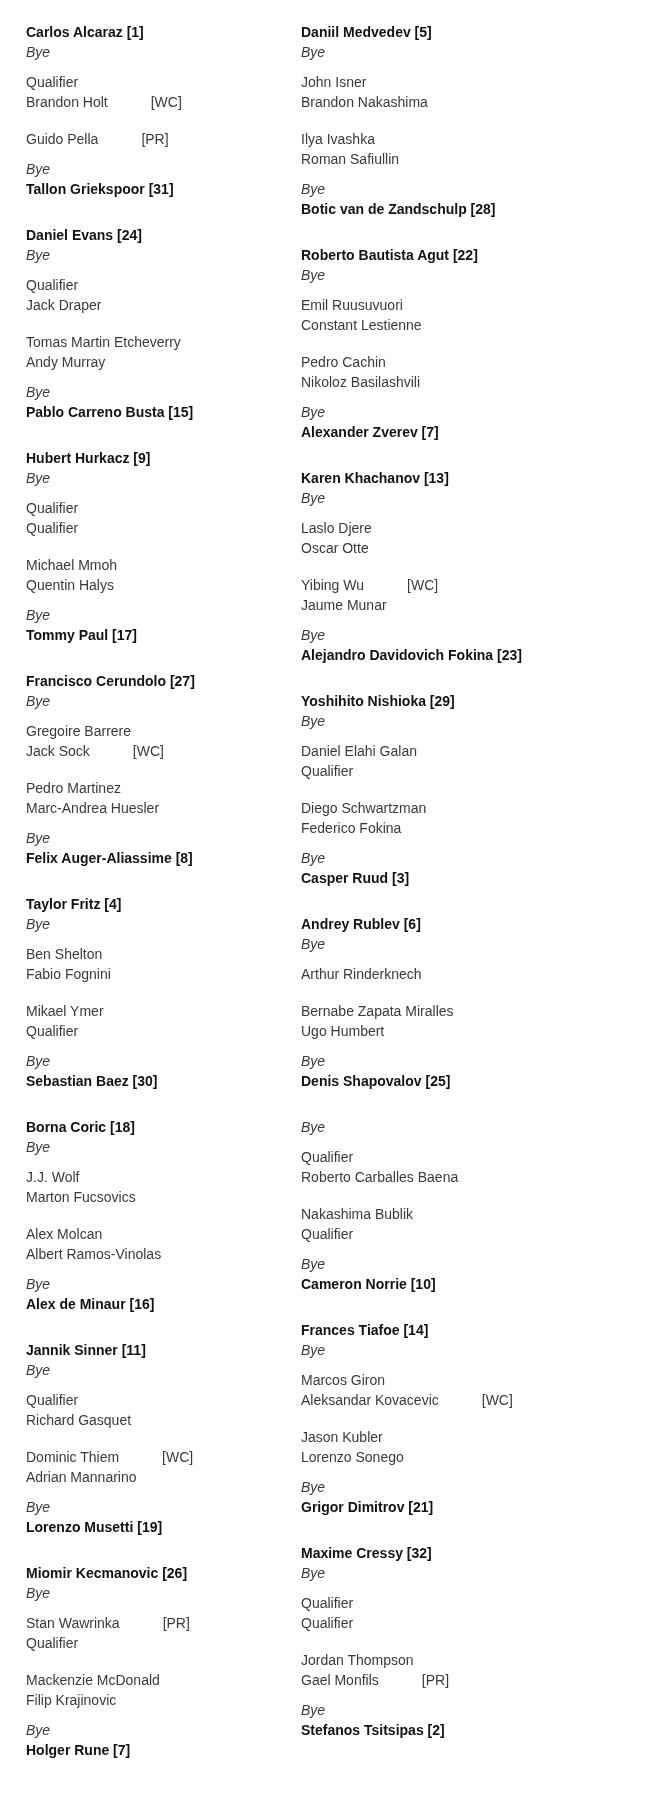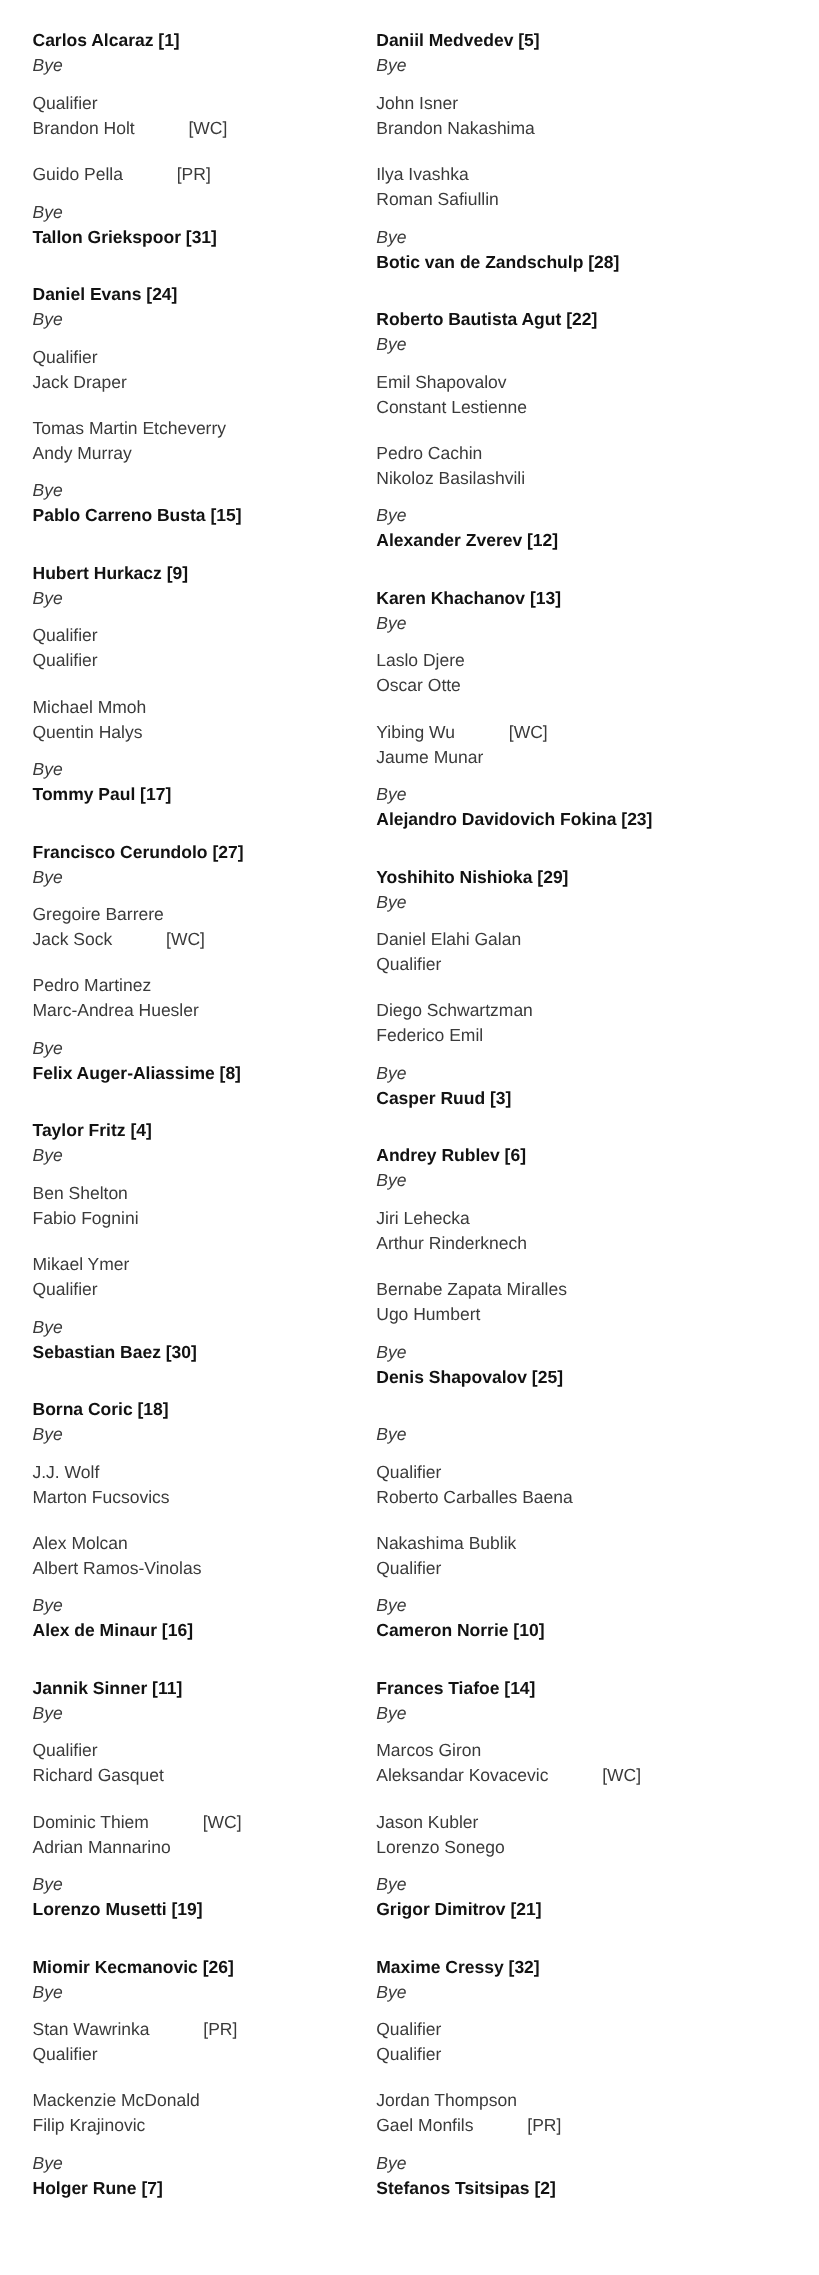--- a/index.html
+++ b/index.html
@@ -214,30 +214,30 @@
           <div class="entry bye"><span>Bye</span></div>
           <div class="entry seed"><span>Botic van de Zandschulp [28]</span></div>
         </div>
       </div>
       <div class="section">
         <div class="pair">
           <div class="entry seed"><span>Roberto Bautista Agut [22]</span></div>
           <div class="entry bye"><span>Bye</span></div>
         </div>
         <div class="pair">
-          <div class="entry player"><span>Emil Shapovalov</span></div>
+          <div class="entry player"><span>Emil Ruusuvuori</span></div>
           <div class="entry player"><span>Constant Lestienne</span></div>
         </div>
         <div class="pair">
           <div class="entry player"><span>Pedro Cachin</span></div>
           <div class="entry player"><span>Nikoloz Basilashvili</span></div>
         </div>
         <div class="pair">
           <div class="entry bye"><span>Bye</span></div>
-          <div class="entry seed"><span>Alexander Zverev [12]</span></div>
+          <div class="entry seed"><span>Alexander Zverev [7]</span></div>
         </div>
       </div>
       <div class="section">
         <div class="pair">
           <div class="entry seed"><span>Karen Khachanov [13]</span></div>
           <div class="entry bye"><span>Bye</span></div>
         </div>
         <div class="pair">
           <div class="entry player"><span>Laslo Djere</span></div>
           <div class="entry player"><span>Oscar Otte</span></div>
@@ -255,34 +255,33 @@
         <div class="pair">
           <div class="entry seed"><span>Yoshihito Nishioka [29]</span></div>
           <div class="entry bye"><span>Bye</span></div>
         </div>
         <div class="pair">
           <div class="entry player"><span>Daniel Elahi Galan</span></div>
           <div class="entry player"><span>Qualifier</span></div>
         </div>
         <div class="pair">
           <div class="entry player"><span>Diego Schwartzman</span></div>
-          <div class="entry player"><span>Federico Emil</span></div>
+          <div class="entry player"><span>Federico Fokina</span></div>
         </div>
         <div class="pair">
           <div class="entry bye"><span>Bye</span></div>
           <div class="entry seed"><span>Casper Ruud [3]</span></div>
         </div>
       </div>
       <div class="section">
         <div class="pair">
           <div class="entry seed"><span>Andrey Rublev [6]</span></div>
           <div class="entry bye"><span>Bye</span></div>
         </div>
         <div class="pair">
-          <div class="entry player"><span>Jiri Lehecka</span></div>
           <div class="entry player"><span>Arthur Rinderknech</span></div>
         </div>
         <div class="pair">
           <div class="entry player"><span>Bernabe Zapata Miralles</span></div>
           <div class="entry player"><span>Ugo Humbert</span></div>
         </div>
         <div class="pair">
           <div class="entry bye"><span>Bye</span></div>
           <div class="entry seed"><span>Denis Shapovalov [25]</span></div>
         </div>

